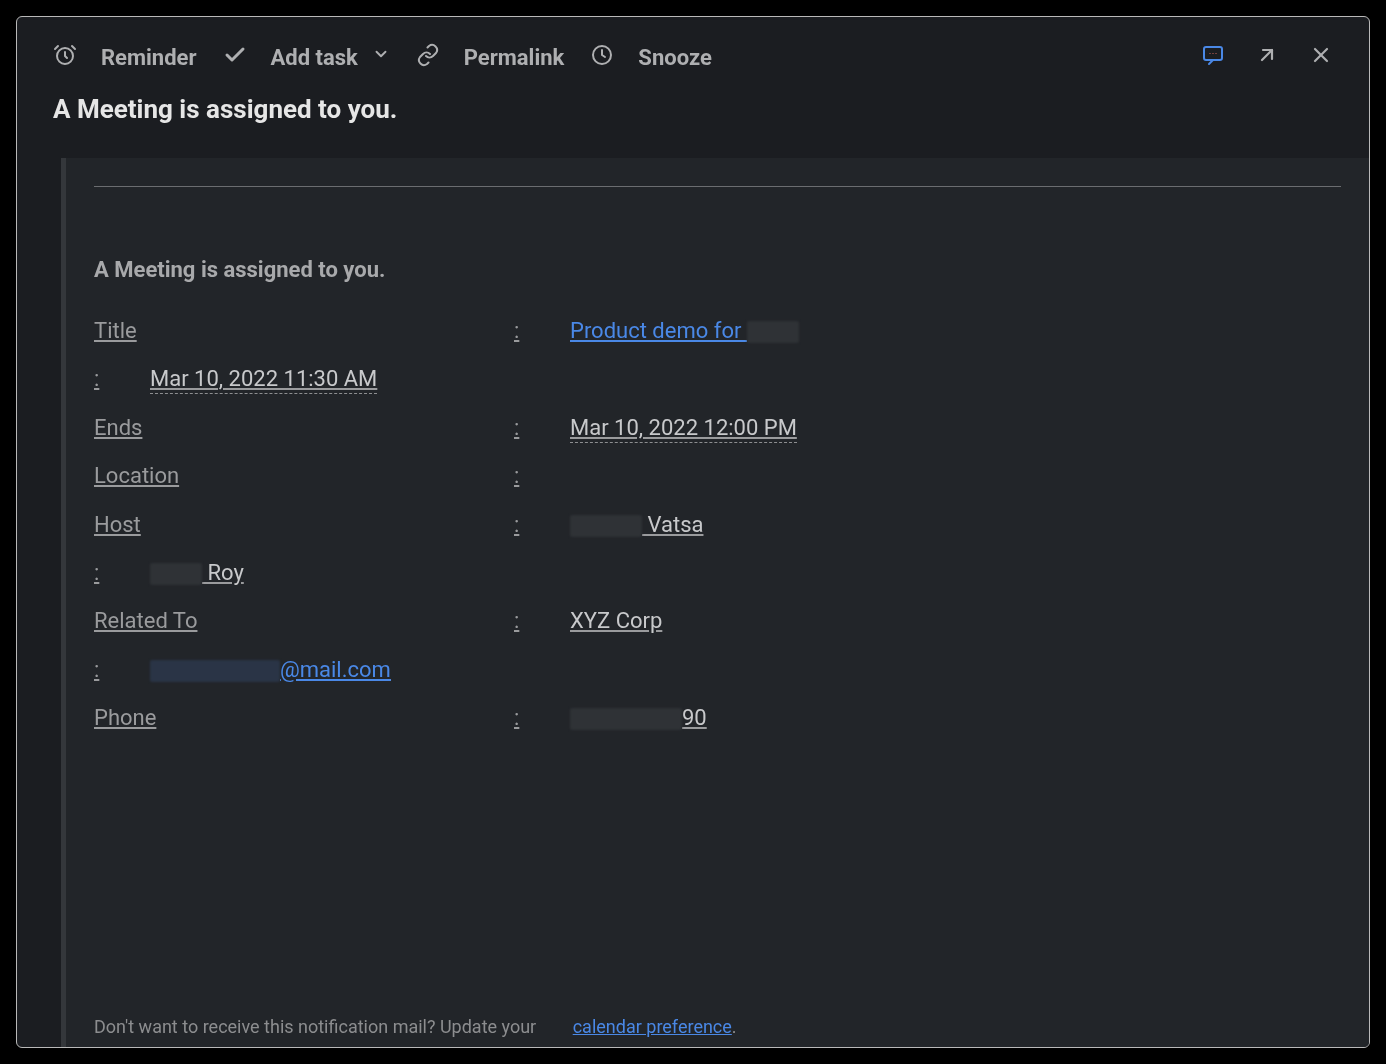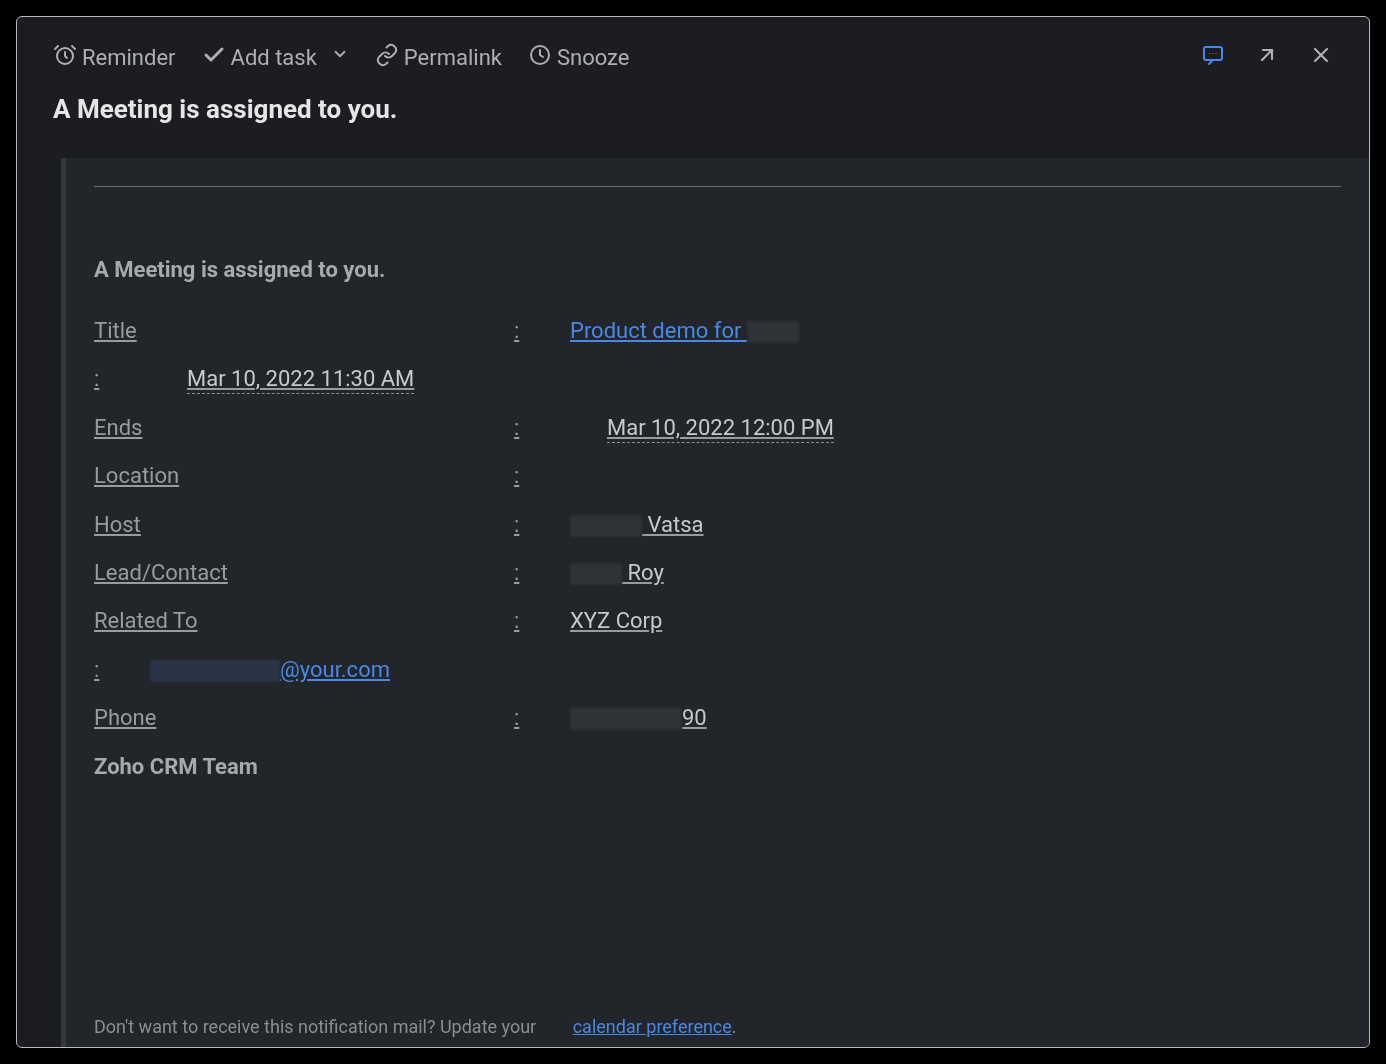--- a/index.html
+++ b/index.html
@@ -35,23 +35,24 @@
       flex: 1;
     }
     .toolbar-right {
       display: flex;
       align-items: center;
       gap: 30px;
     }
     .tb-item {
       display: inline-flex;
       align-items: center;
-      gap: 5px;
+      gap: 24px;
       cursor: pointer;
       white-space: nowrap;
+      font-weight: bold;
     }
     .tb-item svg { width: 24px; height: 24px; stroke: #aeafb1; }
     .chev svg { width: 18px; height: 18px; }
     .addtask-group { display: inline-flex; align-items: flex-start; gap: 14px; }
     .icon-btn { cursor: pointer; display: inline-flex; }
     .icon-btn svg { width: 24px; height: 24px; }
     .comment-icon svg { stroke: #4a88e6; }
     .open-icon svg, .close-icon svg { stroke: #aeafb1; }
 
     .title-row {
@@ -87,21 +88,21 @@
       color: #a8a9ab;
       margin-top: 42px;
     }
 
     .kv { margin-top: 36px; font-size: 22px; color: #9a9b9d; }
     .kv-row { display: flex; align-items: baseline; line-height: 1.2; margin-bottom: 22px; text-decoration: underline; }
     .kv-label { width: 420px; flex: 0 0 420px; }
     .kv-colon { width: 56px; flex: 0 0 56px; text-align: left; }
     .kv-value { color: #c8c9cb; }
     .link { color: #4a88e6; text-decoration: underline; cursor: pointer; }
-    .dotted { border-bottom: 1px dashed #8d8e90; padding-bottom: 2px; margin-left: 37px; }
+    .dotted { border-bottom: 1px dashed #8d8e90; padding-bottom: 2px; }
     .redact {
       display: inline-block;
       background: #2f3236;
       border-radius: 2px;
       vertical-align: text-bottom;
       height: 22px;
       filter: blur(1.2px);
     }
     .w-sm { width: 52px; }
     .w-md { width: 72px; }
@@ -245,47 +246,45 @@
           <div class="kv-value"></div>
         </div>
 
         <div class="kv-row">
           <div class="kv-label">Host</div>
           <div class="kv-colon">:</div>
           <div class="kv-value"><span class="redact w-md"></span><span> Vatsa</span></div>
         </div>
 
         <div class="kv-row">
-          <div class="kv-label">Lead/Contact</div>
           <div class="kv-colon">:</div>
           <div class="kv-value"><span class="redact w-sm"></span><span> Roy</span></div>
         </div>
 
         <div class="kv-row">
           <div class="kv-label">Related To</div>
           <div class="kv-colon">:</div>
           <div class="kv-value">XYZ Corp</div>
         </div>
 
         <div class="kv-row">
           <div class="kv-colon">:</div>
           <div class="kv-value">
-            <span class="link"><span class="redact w-lg" style="background:#2a3446;"></span><span>@your.com</span></span>
+            <span class="link"><span class="redact w-lg" style="background:#2a3446;"></span><span>@mail.com</span></span>
           </div>
         </div>
 
         <div class="kv-row">
           <div class="kv-label">Phone</div>
           <div class="kv-colon">:</div>
           <div class="kv-value"><span class="redact w-xl"></span><span>90</span></div>
         </div>
 
       </div>
 
-      <div class="signoff-team">Zoho CRM Team</div>
 
     </div>
 
     <div class="footer">
       <span>Don't want to receive this notification mail? Update your </span><span class="link">calendar preference</span><span>.</span>
     </div>
   </div>
 
 </div>
 

